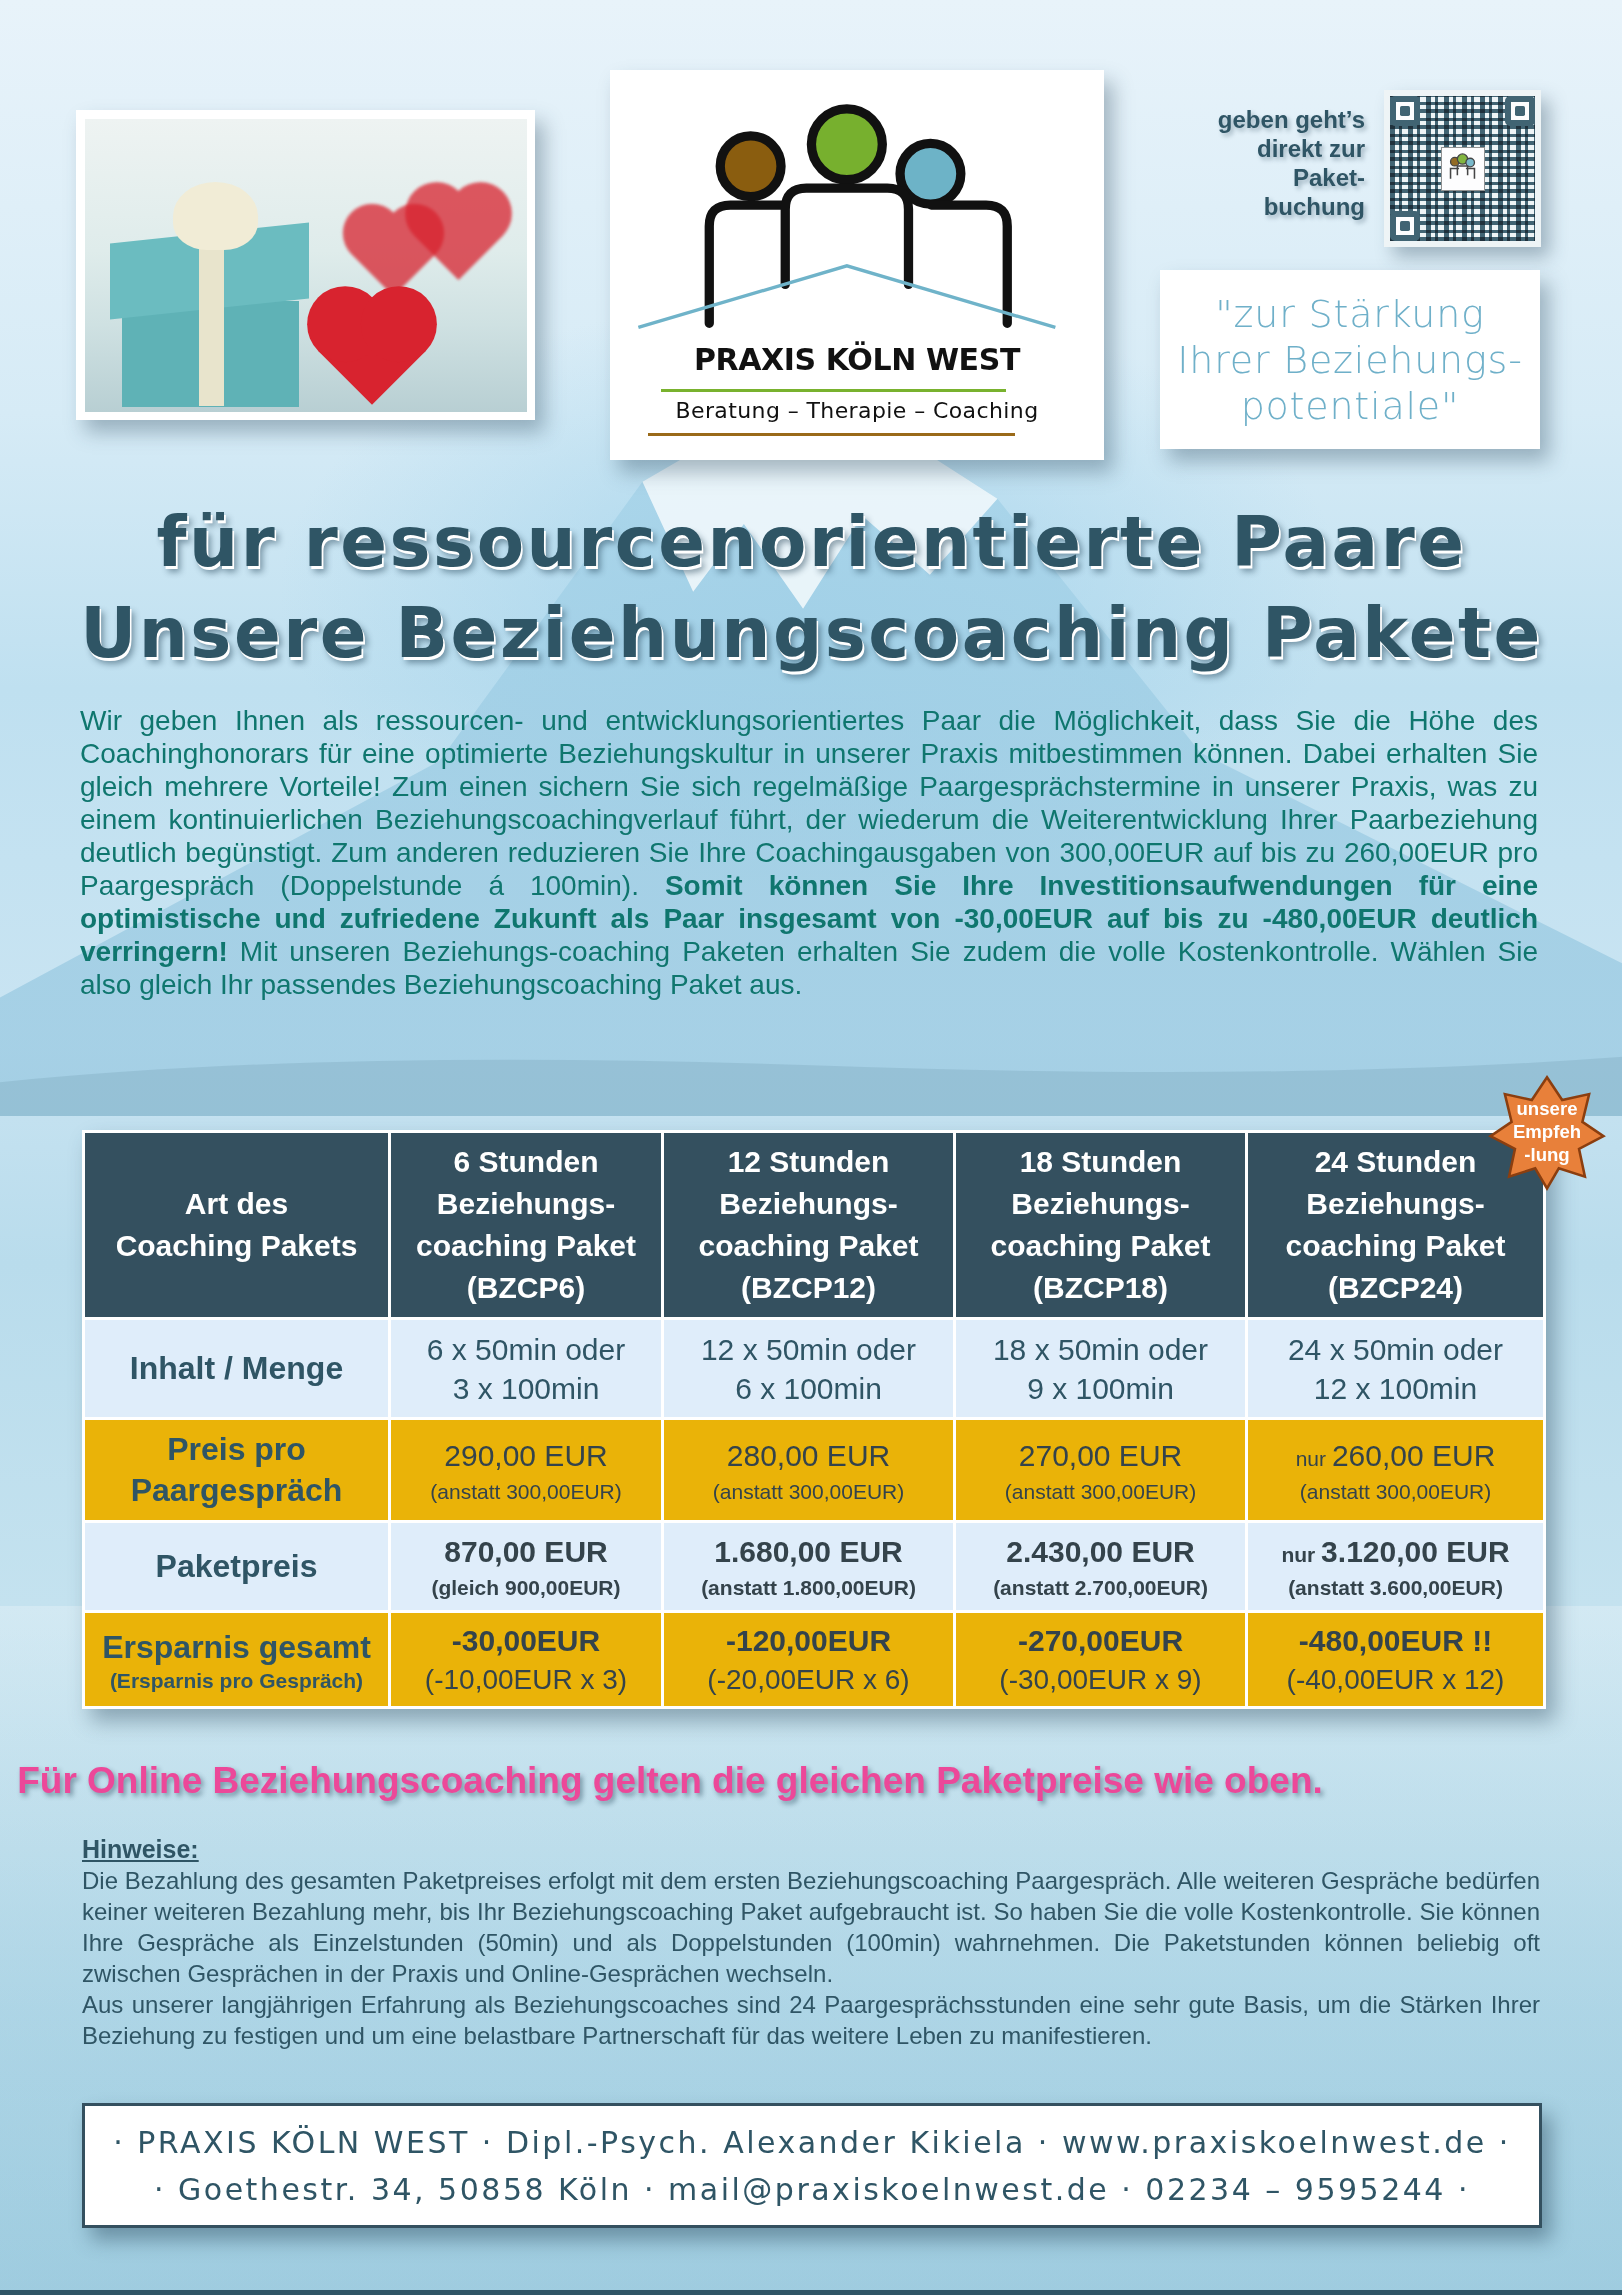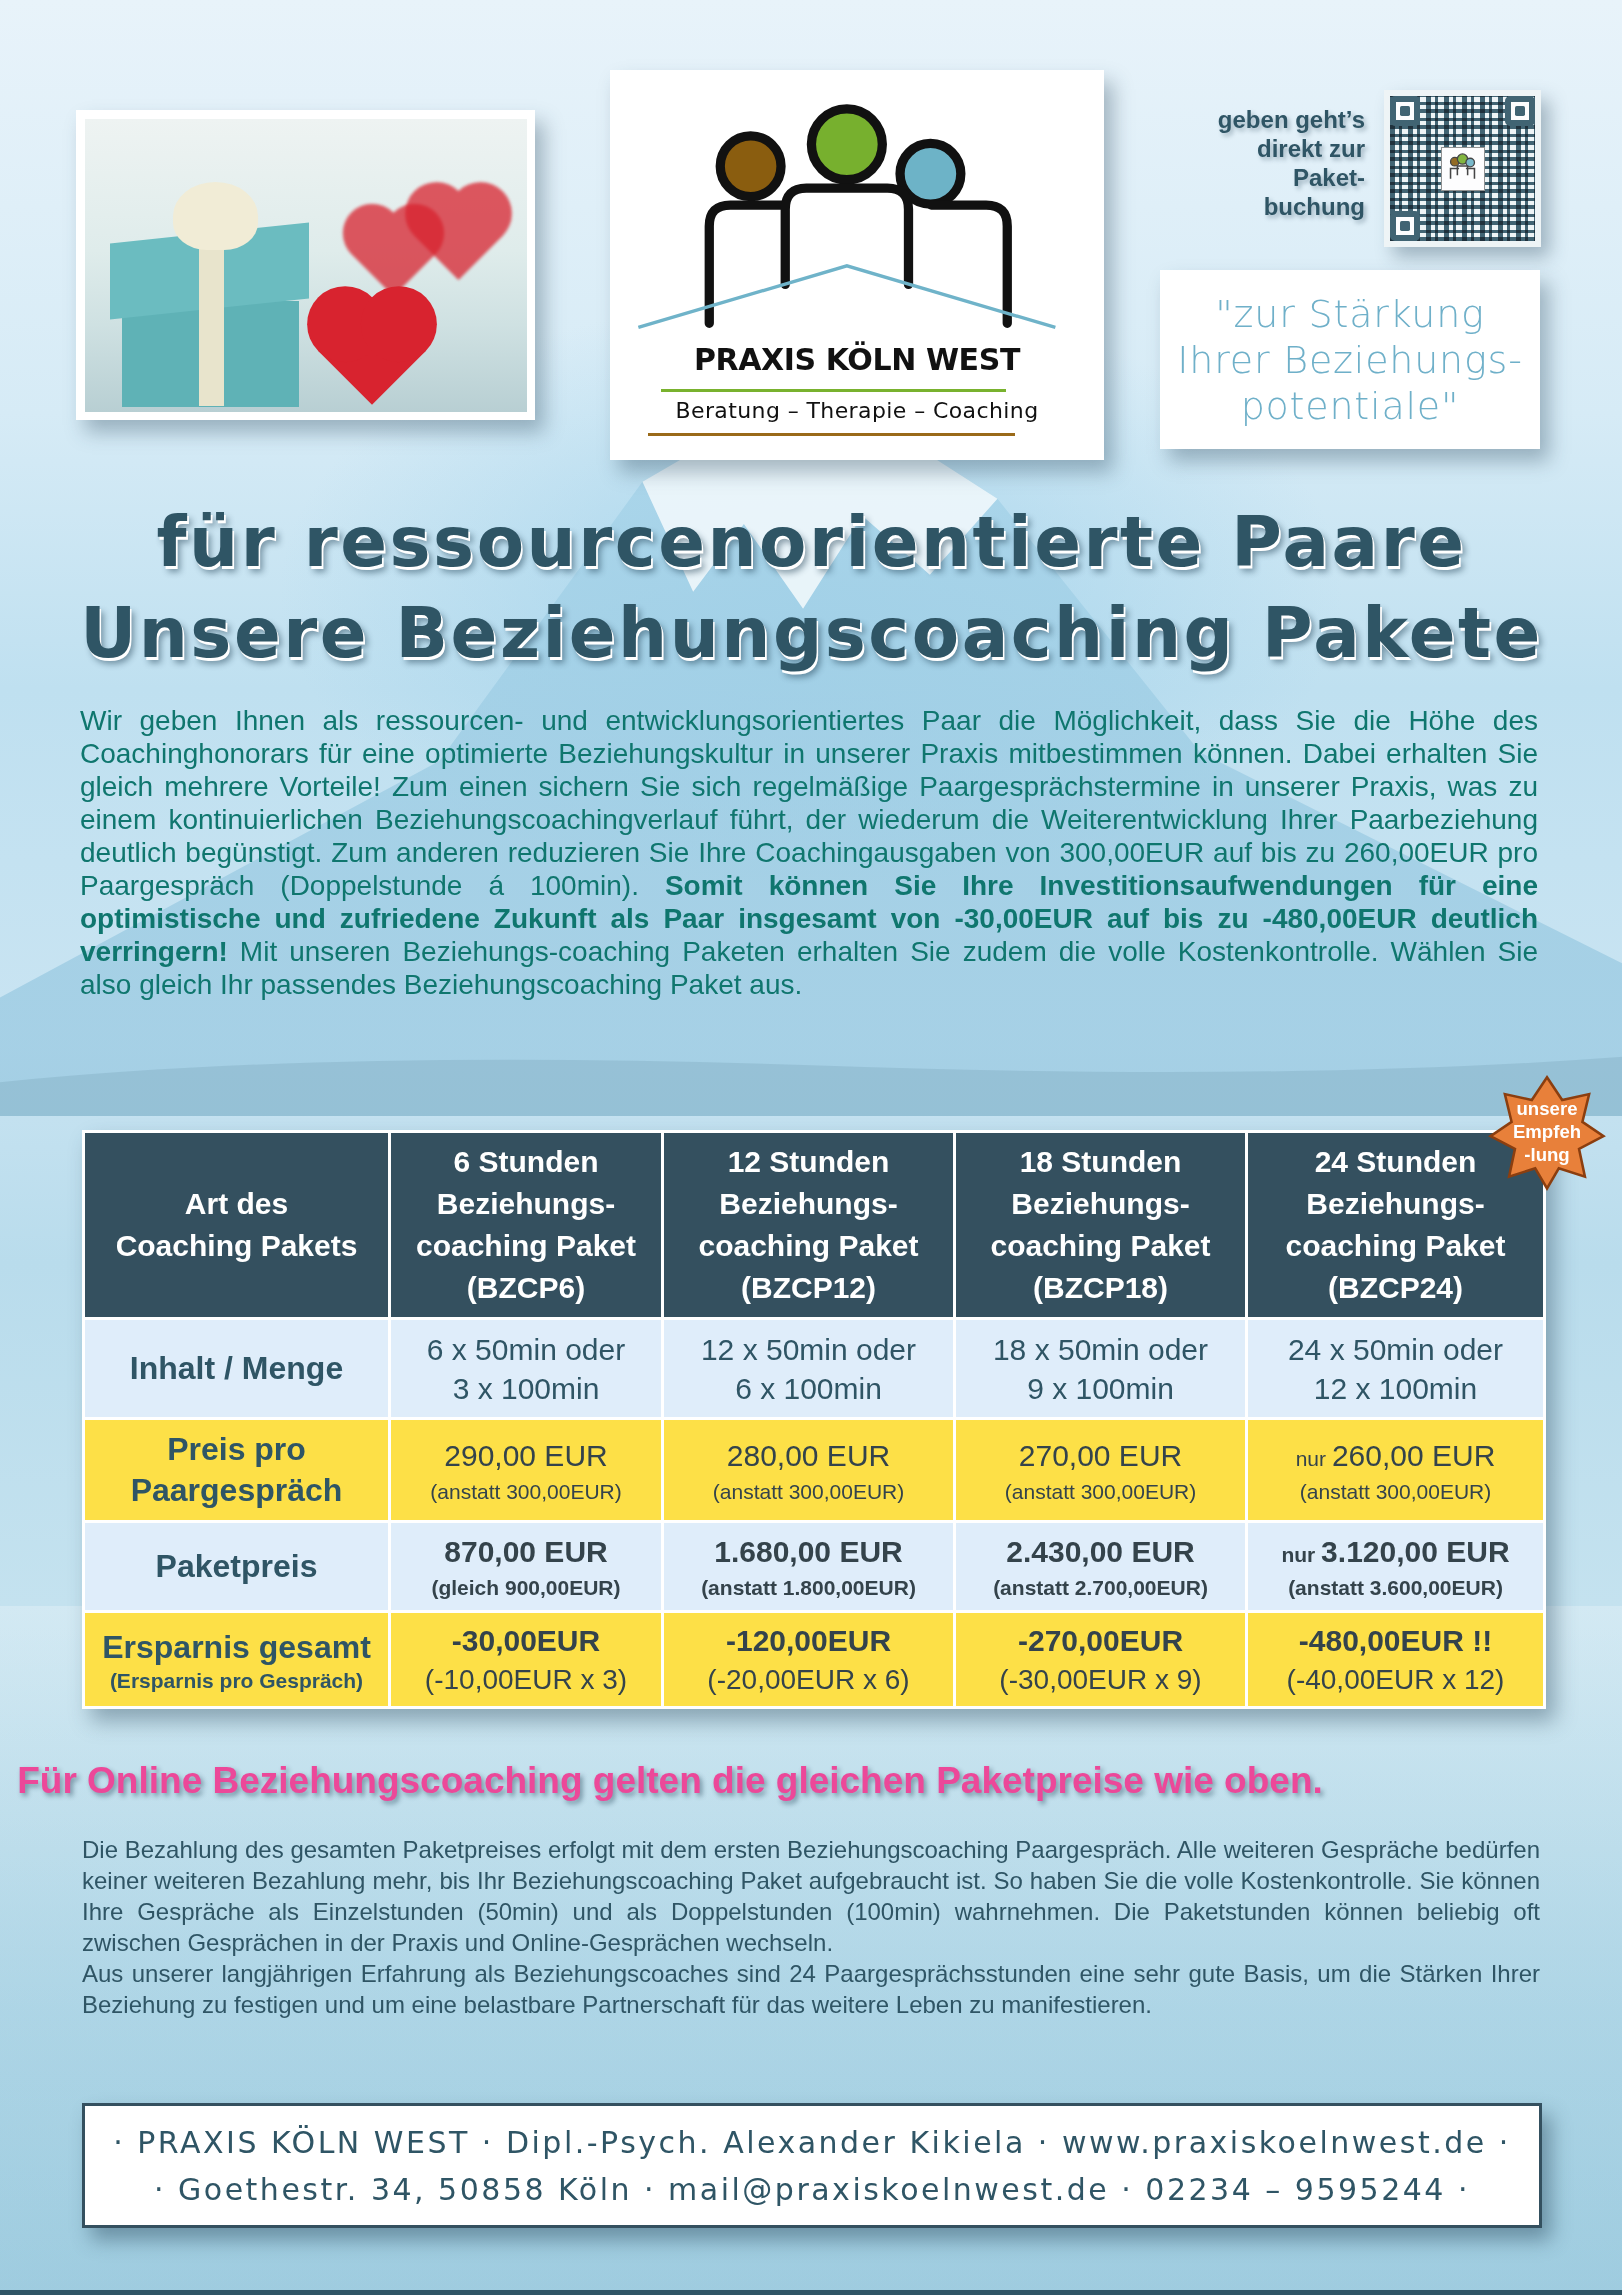--- a/index.html
+++ b/index.html
@@ -130,21 +130,21 @@
   }
   .price-table td, .price-table th {
     border: 3.4px solid #ffffff; text-align:center; vertical-align: middle;
   }
   .price-table th {
     background:#34505f; color:#ffffff; font-weight: bold; font-size: 30px; line-height: 42px;
     height: 187px; padding: 0 5px;
   }
   .price-table td { color:#2f5565; padding: 3.4px 3.4px; }
   .row-a td { background:#dfedfa; }
-  .row-b td { background:#fde047; }
+  .row-b td { background:#eab308; }
   .row-h1 { height: 100px; }
   .row-h2 { height: 103px; }
   .row-h3 { height: 90px; }
   .row-h4 { height: 96px; }
   .rowlabel { font-weight: bold; font-size: 32px; line-height: 41px; color:#2f5565; }
   .rowlabel-sub { display:block; font-size: 21px; line-height: 25px; font-weight:bold; }
   .cell-big { display:block; font-size: 30px; line-height: 39px; color:#34434b; }
   .cell-big.bold { font-weight: bold; }
   .cell-small { display:block; font-size: 21px; line-height: 27px; color:#34434b; }
   .cell-small.bold { font-weight: bold; }
@@ -403,20 +403,21 @@
   <div class="badge-text">
     <div>unsere</div>
     <div>Empfeh</div>
     <div>-lung</div>
   </div>
 </div>
 
 <div class="online-note">Für Online Beziehungscoaching gelten die gleichen Paketpreise wie oben.</div>
 
 <div class="notes">
+  <span class="notes-title">Hinweise:</span>
   <p>Die Bezahlung des gesamten Paketpreises erfolgt mit dem ersten Beziehungscoaching Paargespräch. Alle weiteren Gespräche bedürfen keiner weiteren Bezahlung mehr, bis Ihr Beziehungscoaching Paket aufgebraucht ist. So haben Sie die volle Kostenkontrolle. Sie können Ihre Gespräche als Einzelstunden (50min) und als Doppelstunden (100min) wahrnehmen. Die Paketstunden können beliebig oft zwischen Gesprächen in der Praxis und Online-Gesprächen wechseln.</p>
   <p>Aus unserer langjährigen Erfahrung als Beziehungscoaches sind 24 Paargesprächsstunden eine sehr gute Basis, um die Stärken Ihrer Beziehung zu festigen und um eine belastbare Partnerschaft für das weitere Leben zu manifestieren.</p>
 </div>
 
 <div class="footer-box">
   <div class="footer-line">· PRAXIS KÖLN WEST · Dipl.-Psych. Alexander Kikiela · www.praxiskoelnwest.de ·</div>
   <div class="footer-line">· Goethestr. 34, 50858 Köln · mail@praxiskoelnwest.de · 02234 – 9595244 ·</div>
 </div>
 
 <div class="bottom-strip"></div>

